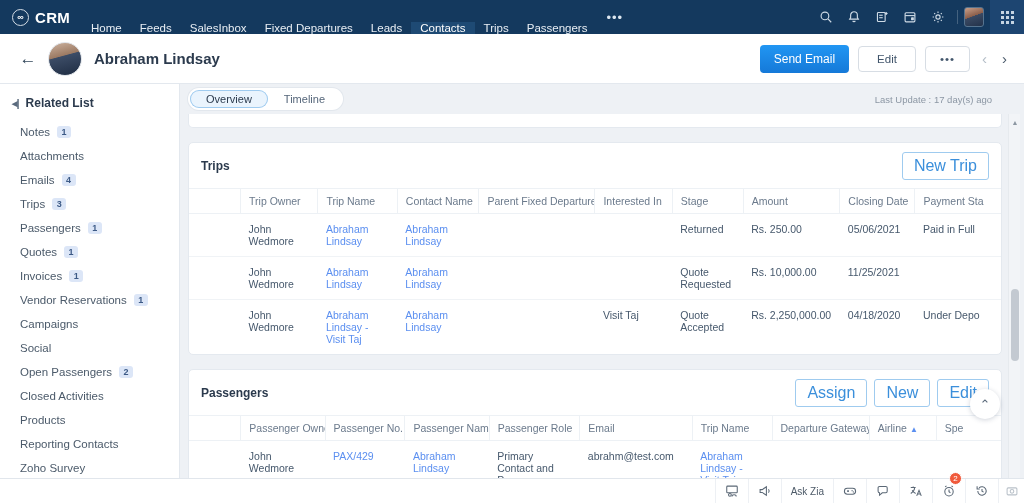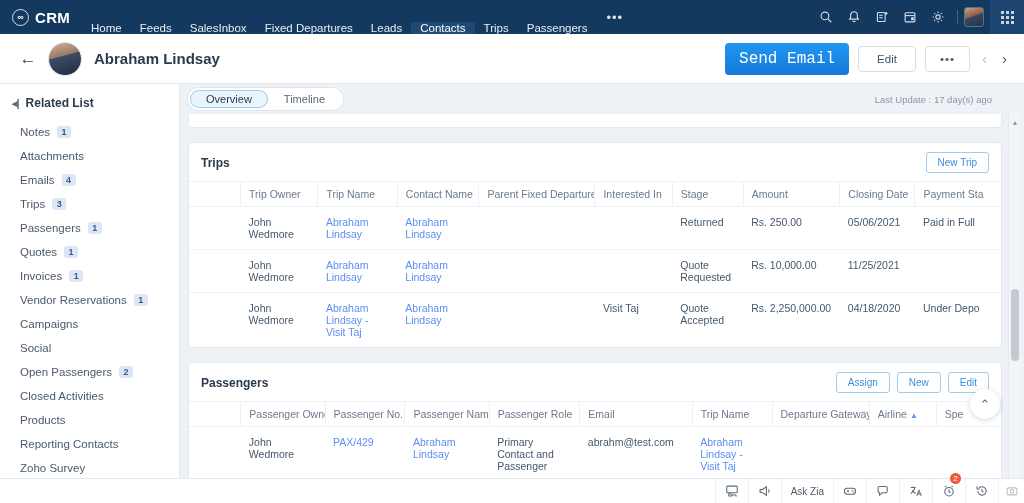--- a/index.html
+++ b/index.html
@@ -82,22 +82,22 @@
     width: 34px; height: 34px; border-radius: 50%;
     background: linear-gradient(165deg,#cdb3a0 0%,#9c7a63 40%,#3c4c66 42%,#1e2c42 100%);
     margin-right: 12px; flex: none;
     border: 1px solid #e0e4e9;
   }
   .contact-name { font-size: 15px; font-weight: bold; color: #2b3a4d; }
   .header-actions { margin-left: auto; display: flex; align-items: center; gap: 9px; }
   .btn-primary {
     background: linear-gradient(180deg,#2196f3,#1579d8);
     color: #fff; border: none; border-radius: 4px;
-    padding: 7px 14px; font-size: 16px; cursor: pointer;
-    font-family: Liberation Mono, monospace;
+    padding: 7px 14px; font-size: 12px; cursor: pointer;
+    font-family: Liberation Sans, sans-serif;
   }
   .btn-ghost {
     background: #fff; color: #41556b; border: 1px solid #d7dde4;
     border-radius: 4px; padding: 6px 18px; font-size: 11.5px; cursor: pointer;
     font-family: inherit;
   }
   .btn-dots { padding: 6px 14px; letter-spacing: 1px; }
   .nav-chevron { color: #b3bdc7; font-size: 15px; padding: 0 3px; cursor: pointer; }
   .nav-chevron.enabled { color: #4a5a6b; }
 
@@ -163,21 +163,21 @@
   }
   .card-stub { height: 14px; border-radius: 0 0 5px 5px; border-top: none; margin-bottom: 14px; }
   .card-head {
     display: flex; align-items: center;
     padding: 9px 12px 8px 12px;
   }
   .card-title { font-size: 12px; font-weight: bold; color: #2b3a4d; }
   .card-actions { margin-left: auto; display: flex; gap: 7px; }
   .btn-outline {
     border: 1px solid #9fcbef; background: #fff; color: #3b8fdb;
-    border-radius: 3px; font-size: 10px; padding: 4px 11px;
+    border-radius: 3px; font-size: 16px; padding: 4px 11px;
     cursor: pointer; font-family: inherit; white-space: nowrap;
   }
 
   table { width: 100%; border-collapse: collapse; table-layout: fixed; }
   thead th {
     font-size: 10.5px; color: #6b7a8c; font-weight: normal;
     text-align: left; padding: 6px 8px;
     border-top: 1px solid #edf1f5; border-bottom: 1px solid #edf1f5;
     border-right: 1px solid #edf1f5;
     white-space: nowrap; overflow: hidden;

